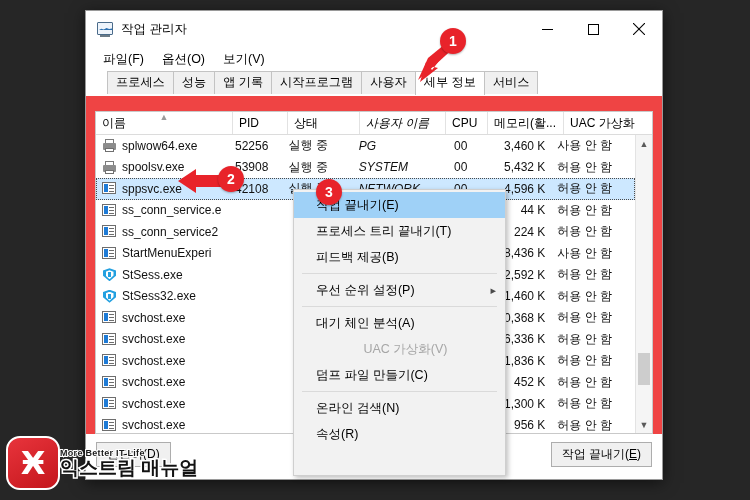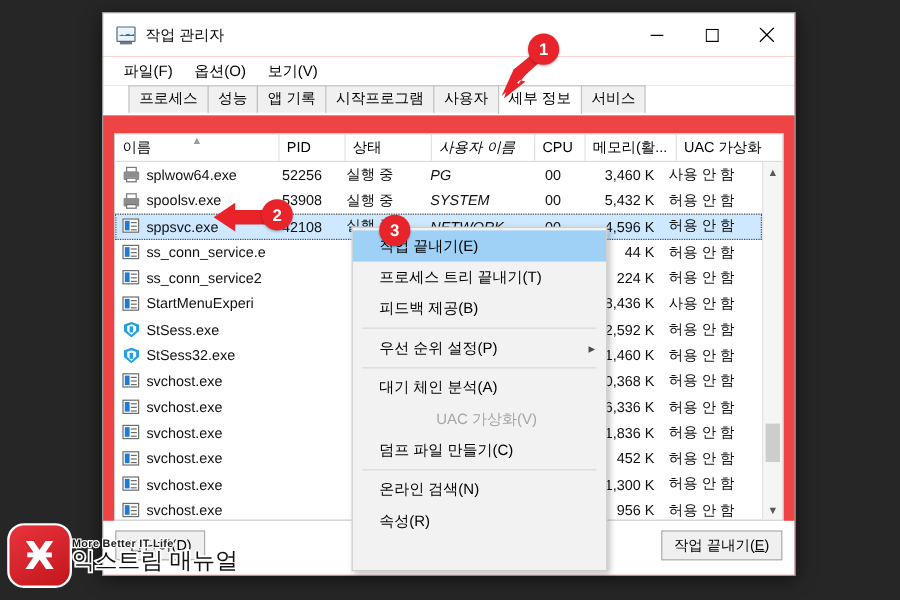--- a/index.html
+++ b/index.html
@@ -238,21 +238,21 @@
     color: #fff; font-size: 32px; font-weight: bold; line-height: 1;
     font-family: "DejaVu Sans", sans-serif;
   }
   .wm-text { margin-left: 0; }
   .wm-top {
     font-size: 9px; font-weight: bold; color: #1a1a1a;
     -webkit-text-stroke: 2px #fff; paint-order: stroke fill;
     letter-spacing: .3px;
   }
   .wm-bot {
-    font-size: 19px; font-weight: normal; color: #121212; line-height: 1.05;
+    font-size: 19px; font-weight: bold; color: #121212; line-height: 1.05;
     -webkit-text-stroke: 3px #fff; paint-order: stroke fill;
   }
 </style>
 </head>
 <body>
 
 <div id="tm-window">
 
   <div class="titlebar">
     <div class="tb-icon">

